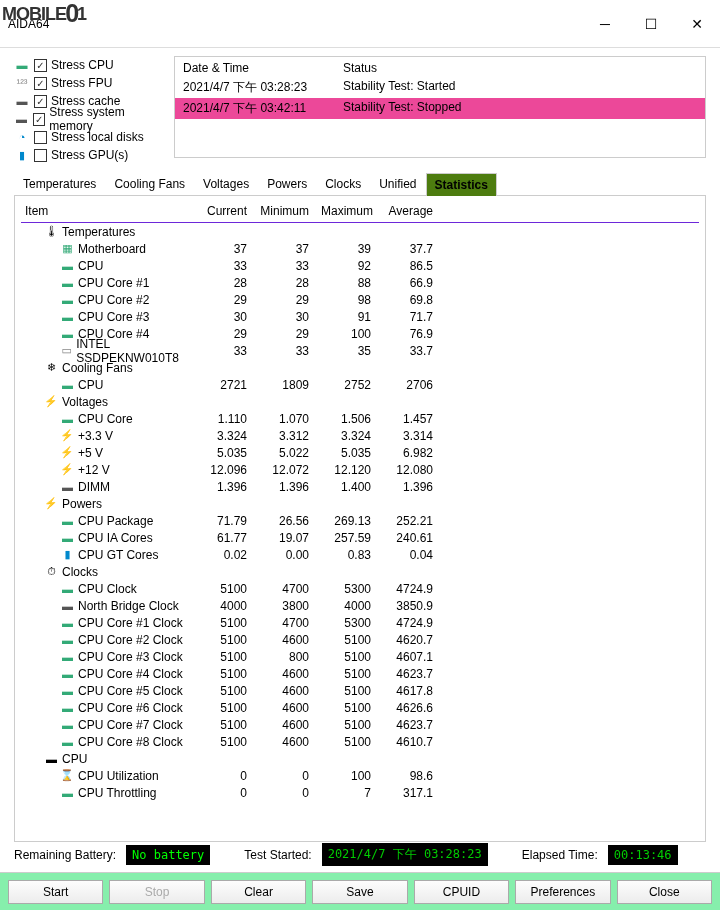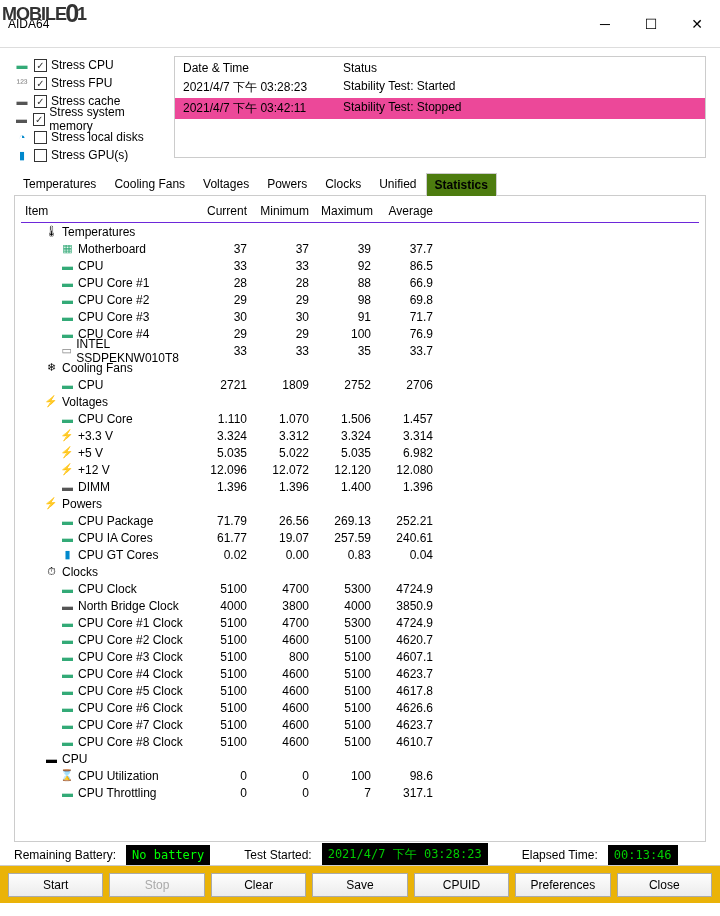--- a/index.html
+++ b/index.html
@@ -29,21 +29,21 @@
 .stats-row { display: flex; height: 17px; align-items: center; }
 .group-label { font-weight: normal; color: #000; }
 .indent1 { padding-left: 24px; width: 176px; display: flex; align-items: center; gap: 4px; }
 .indent2 { padding-left: 40px; width: 176px; display: flex; align-items: center; gap: 4px; }
 .grp-icon { width: 13px; height: 13px; display: inline-flex; align-items: center; font-size: 11px; justify-content: center; }
 .statusbar { position: absolute; bottom: 44px; left: 0; right: 0; padding: 6px 14px; display: flex; align-items: center; gap: 10px; }
 .black-box { background: #000; padding: 3px 6px; font-family: monospace; font-size: 12px; }
 .nb { color: #0f0; }
 .dt { color: #0c0; }
 .el { color: #0c0; }
-.buttonbar { position: absolute; bottom: 13px; left: 0; right: 0; padding: 4px 8px; display: flex; gap: 6px; background: #eab308; border-top: 1px solid #ccc; height: 38px; align-items: center; }
+.buttonbar { position: absolute; bottom: 6px; left: 0; right: 0; padding: 4px 8px; display: flex; gap: 6px; background: #86efac; border-top: 1px solid #ccc; height: 38px; align-items: center; }
 .btn { flex: 1; height: 24px; background: linear-gradient(#fdfdfd,#ececec); border: 1px solid #aaa; font-size: 12px; cursor: pointer; }
 .btn:disabled { color: #aaa; }
 .watermark { position: absolute; top: 4px; left: 2px; font-family: Arial Black, sans-serif; font-size: 18px; letter-spacing: -1px; color: #333; font-weight: 900; }
 .watermark .o1 { display:inline-block; transform: scale(1.4); margin: 0 1px; }
 </style>
 </head>
 <body>
 
 <div class="titlebar">
   <span class="titlebar-title">AIDA64</span>

